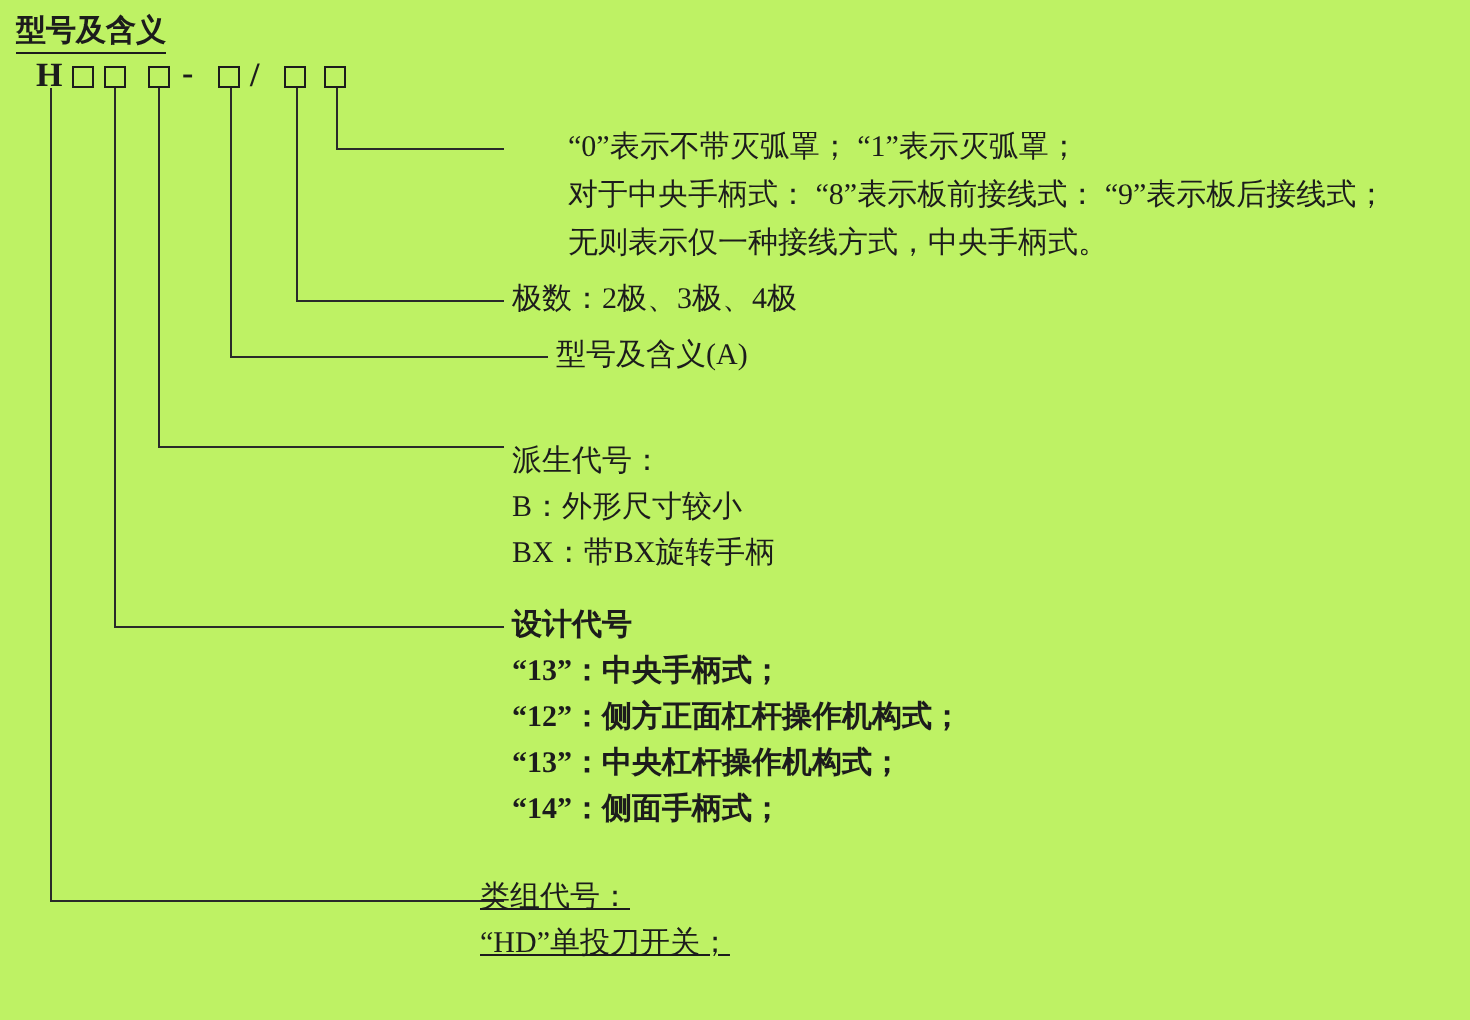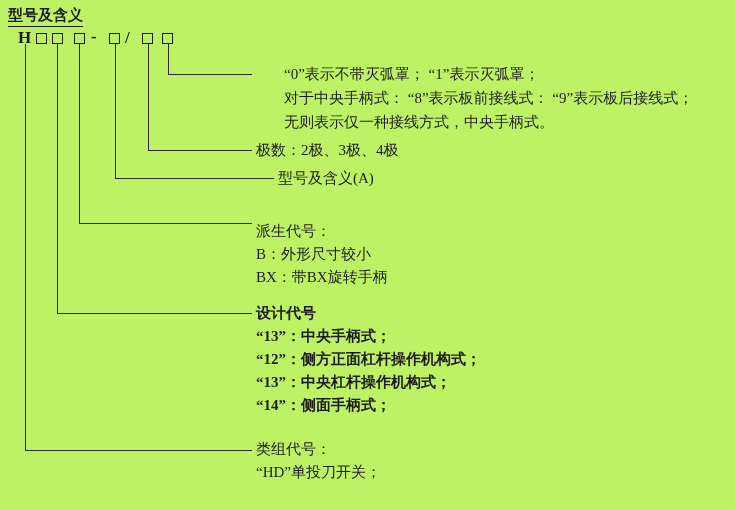--- a/index.html
+++ b/index.html
@@ -116,18 +116,18 @@
   </div>
 
   <div class="txt-block lh23" style="left:256px; top:302px;font-weight:bold;">
     <div>设计代号</div>
     <div>“13”：中央手柄式；</div>
     <div>“12”：侧方正面杠杆操作机构式；</div>
     <div>“13”：中央杠杆操作机构式；</div>
     <div>“14”：侧面手柄式；</div>
   </div>
 
-  <div class="txt-block lh23" style="left:256px; top:438px;">
+  <div class="txt-block lh23" style="left:240px; top:438px;text-decoration:underline;">
     <div>类组代号：</div>
     <div>“HD”单投刀开关；</div>
   </div>
 
 </div>
 
 </body></html>

